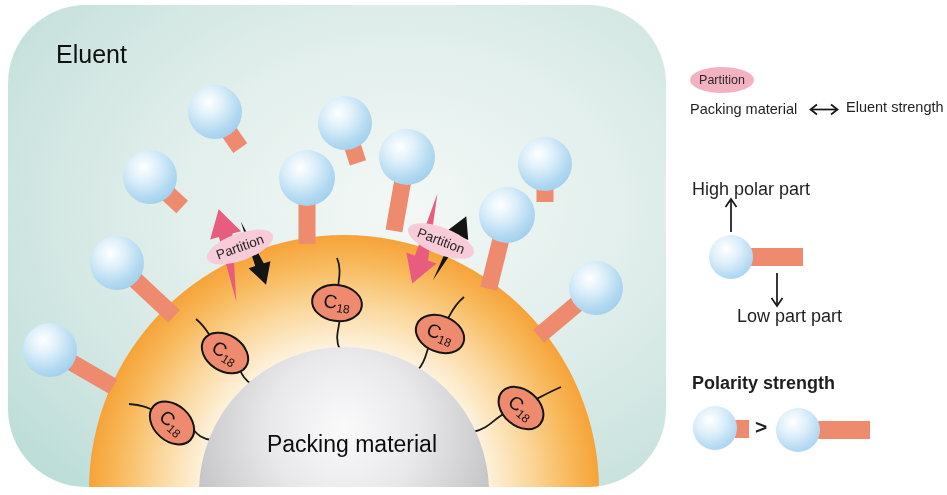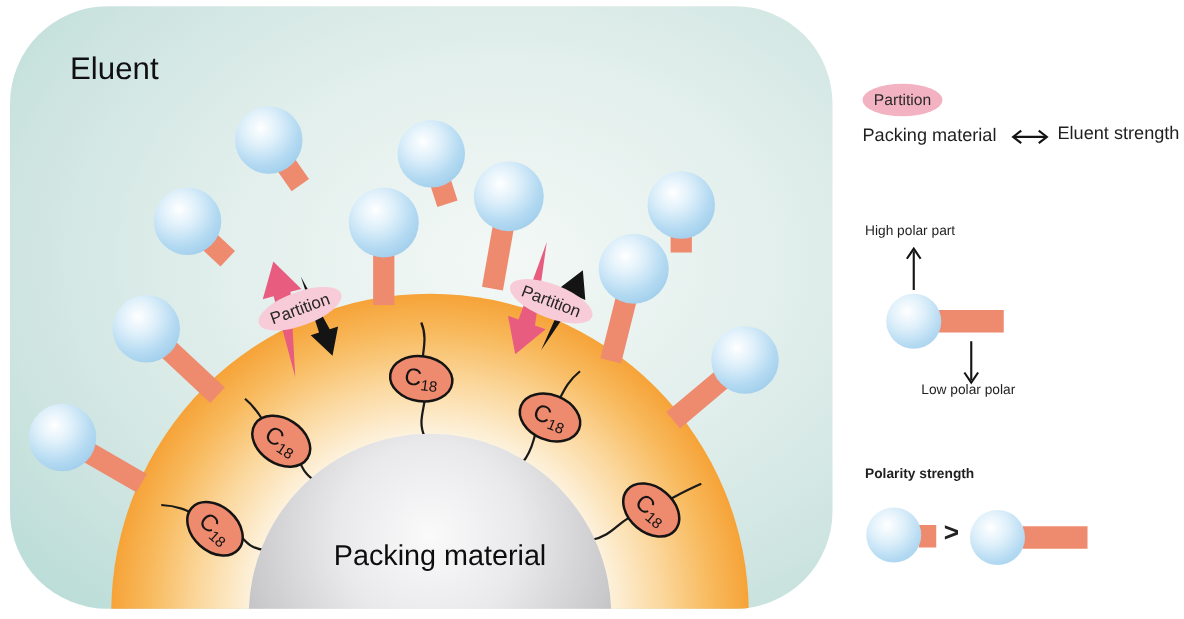--- a/index.html
+++ b/index.html
@@ -10,21 +10,21 @@
   .stage svg{position:absolute;left:0;top:0;}
   
   .legend-abs{position:absolute;color:#1f1f1f;}
   .badge{
     position:absolute;left:690px;top:67px;width:64px;height:26px;
     background:#f2b2c2;border-radius:50%;
     display:flex;align-items:center;justify-content:center;
     font-size:12.5px;color:#2a2a2a;
   }
   .lg-text{font-size:14.5px;white-space:nowrap;}
-  .lg-small{font-size:11px;white-space:nowrap;}
+  .lg-small{font-size:18px;white-space:nowrap;}
   .lg-sphere{
     position:absolute;width:44px;height:44px;border-radius:50%;
     background:radial-gradient(circle at 38% 32%, #ffffff 0%, #ddeffa 35%, #b4daf2 68%, #9ccbea 100%);
     z-index:2;
   }
   .lg-tail{position:absolute;background:#ee8a6e;z-index:1;}
   .gt{
     position:absolute;left:755px;top:415px;font-size:21px;font-weight:700;color:#222;
   }
 </style>
@@ -196,21 +196,21 @@
     <svg class="legend-abs" style="left:723px;top:197px;" width="16" height="37" viewBox="0 0 16 37">
       <path d="M8 35 V4" stroke="#141414" stroke-width="1.7" fill="none"></path>
       <path d="M2.5 10 L8 2 L13.5 10" stroke="#141414" stroke-width="1.7" fill="none"></path>
     </svg>
     <div class="lg-tail" style="left:751px;top:248px;width:52px;height:18px;"></div>
     <div class="lg-sphere" style="left:709px;top:235px;"></div>
     <svg class="legend-abs" style="left:769px;top:271px;" width="16" height="37" viewBox="0 0 16 37">
       <path d="M8 2 V33" stroke="#141414" stroke-width="1.7" fill="none"></path>
       <path d="M2.5 27 L8 35 L13.5 27" stroke="#141414" stroke-width="1.7" fill="none"></path>
     </svg>
-    <div class="legend-abs lg-small" style="left:737px;top:306px;">Low polar polar</div>
+    <div class="legend-abs lg-small" style="left:737px;top:306px;">Low part part</div>
 
     <div class="legend-abs lg-small" style="left:692px;top:373px;font-weight:bold;">Polarity strength</div>
     <div class="lg-tail" style="left:735px;top:420px;width:14px;height:18px;"></div>
     <div class="lg-sphere" style="left:693px;top:406px;"></div>
     <div class="gt">&gt;</div>
     <div class="lg-tail" style="left:818px;top:421px;width:52px;height:18px;"></div>
     <div class="lg-sphere" style="left:776px;top:408px;"></div>
   </div>
 
 </div>

